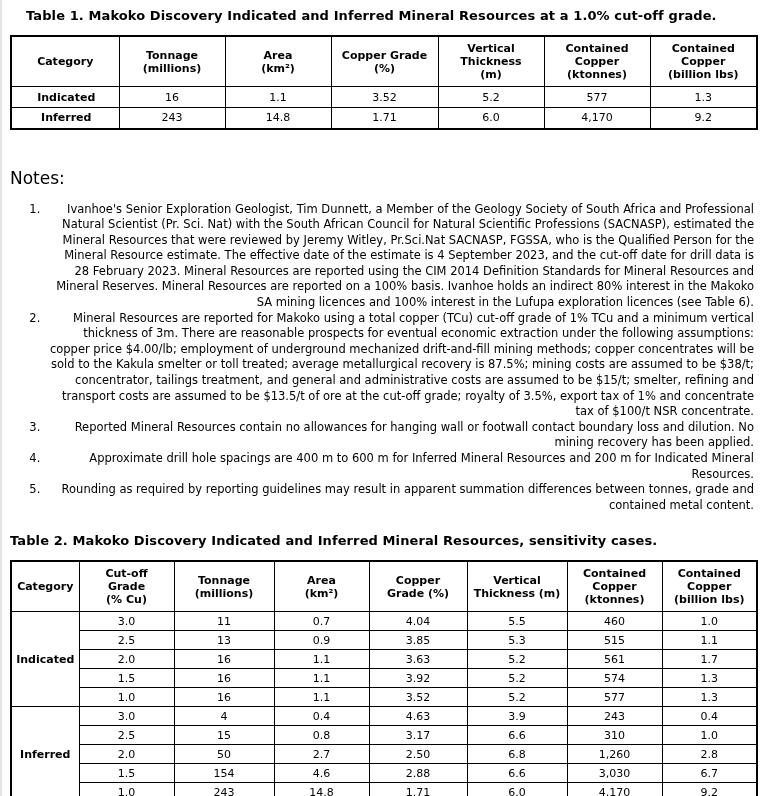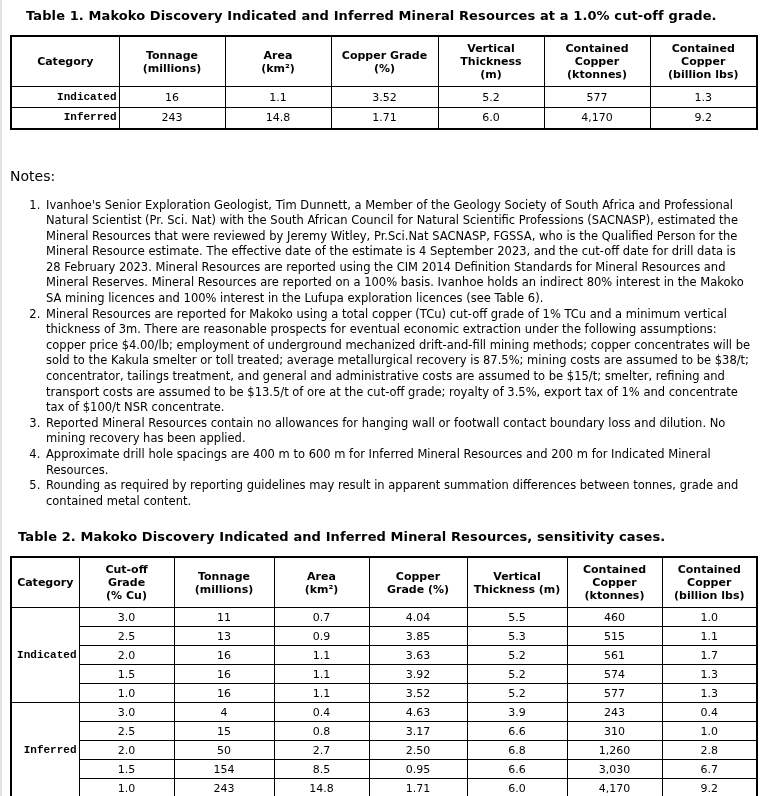--- a/index.html
+++ b/index.html
@@ -32,42 +32,42 @@
     vertical-align: middle;
     padding: 3px 2px;
     overflow: hidden;
   }
   th {
     font-weight: bold;
     white-space: pre-line;
     padding: 5px 2px;
   }
   td.cat-cell {
-    text-align: right;
+    text-align: center;
     font-weight: bold;
     padding-left: 4px;
-    font-family: Liberation Mono, monospace;
   }
   .t1 td { height: 21px; }
   .t2 td { height: 19px; padding: 2px 2px; }
   .notes-label {
-    font-size: 14px;
+    font-size: 17px;
     margin-top: 38px;
   }
   ol.notes-list {
     margin: 14px 0 0 0;
     padding-left: 34px;
+    text-align: right;
   }
   ol.notes-list li {
     font-size: 11.5px;
     line-height: 15.6px;
     padding-left: 2px;
     color: #000;
   }
-  .title2 { margin: 20px 0 12px 8px; }
+  .title2 { margin: 20px 0 12px 0; }
 </style>
 </head>
 <body>
 
 <h1 class="doc-title">Table 1. Makoko Discovery Indicated and Inferred Mineral Resources at a 1.0% cut-off grade.</h1>
 
 <table class="t1">
   <colgroup>
     <col style="width:108px">
       <col style="width:106px">
@@ -235,22 +235,22 @@
       <td>50</td>
       <td>2.7</td>
       <td>2.50</td>
       <td>6.8</td>
       <td>1,260</td>
       <td>2.8</td>
     </tr>
     <tr>
       <td>1.5</td>
       <td>154</td>
-      <td>8.5</td>
-      <td>0.95</td>
+      <td>4.6</td>
+      <td>2.88</td>
       <td>6.6</td>
       <td>3,030</td>
       <td>6.7</td>
     </tr>
     <tr>
       <td>1.0</td>
       <td>243</td>
       <td>14.8</td>
       <td>1.71</td>
       <td>6.0</td>

